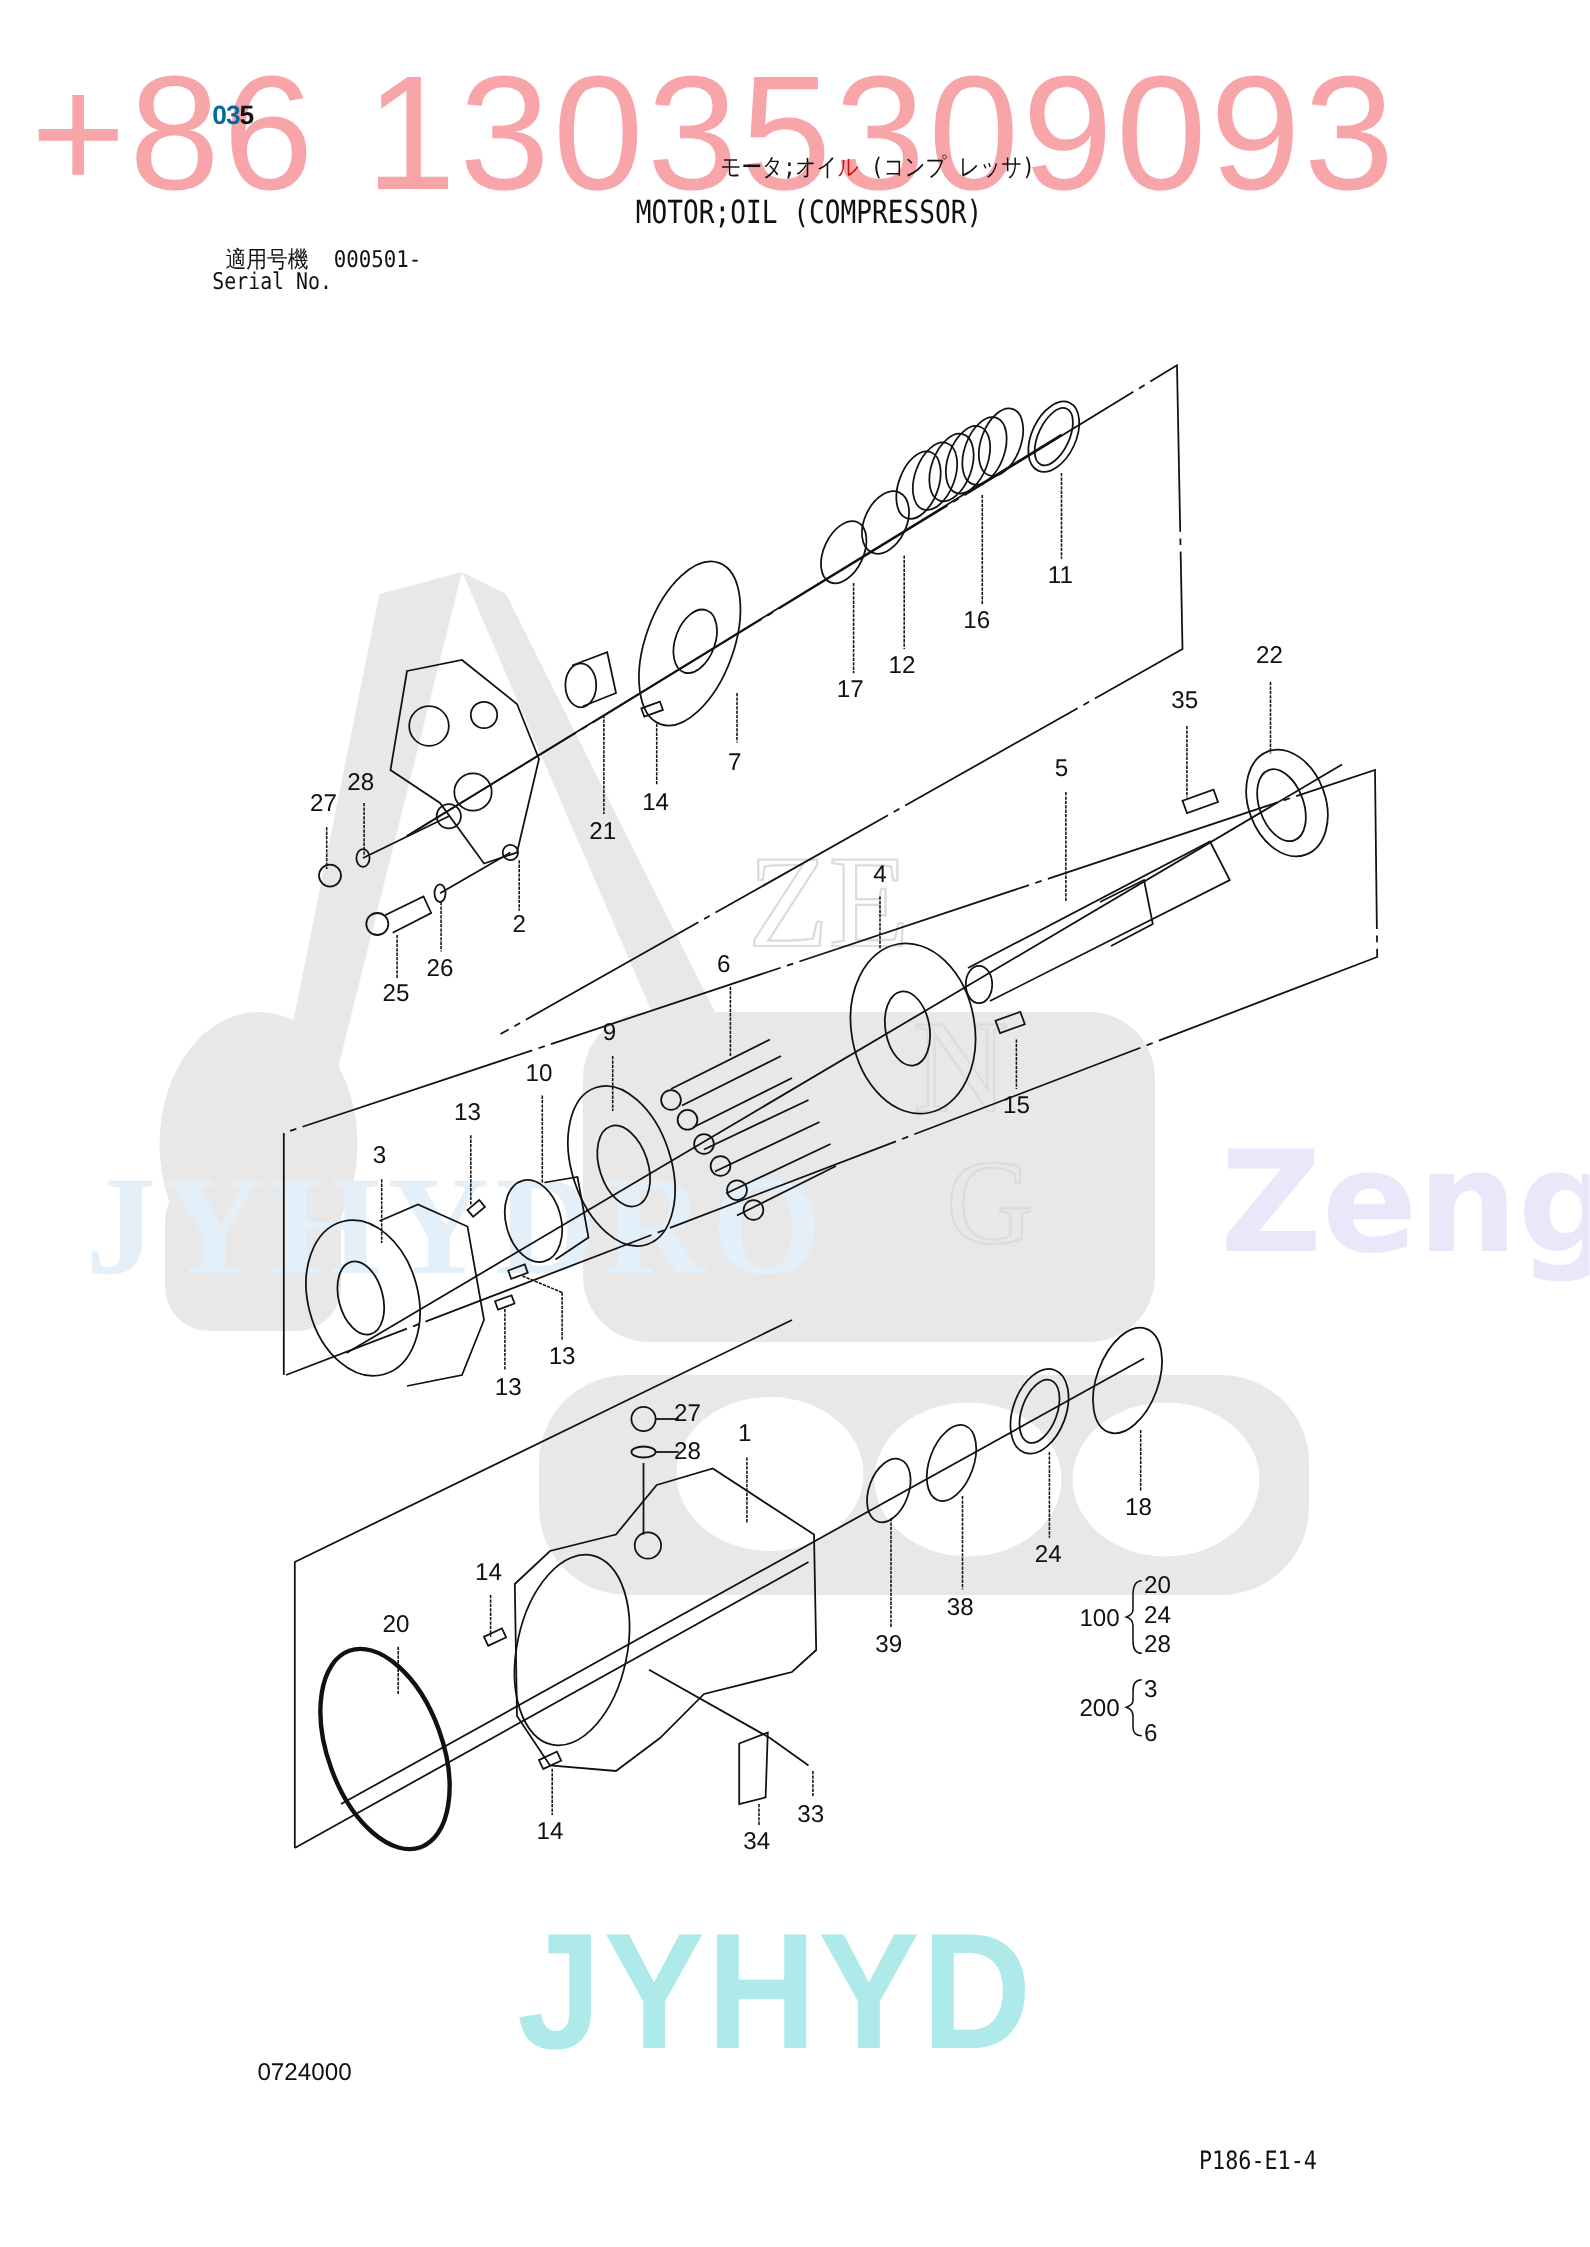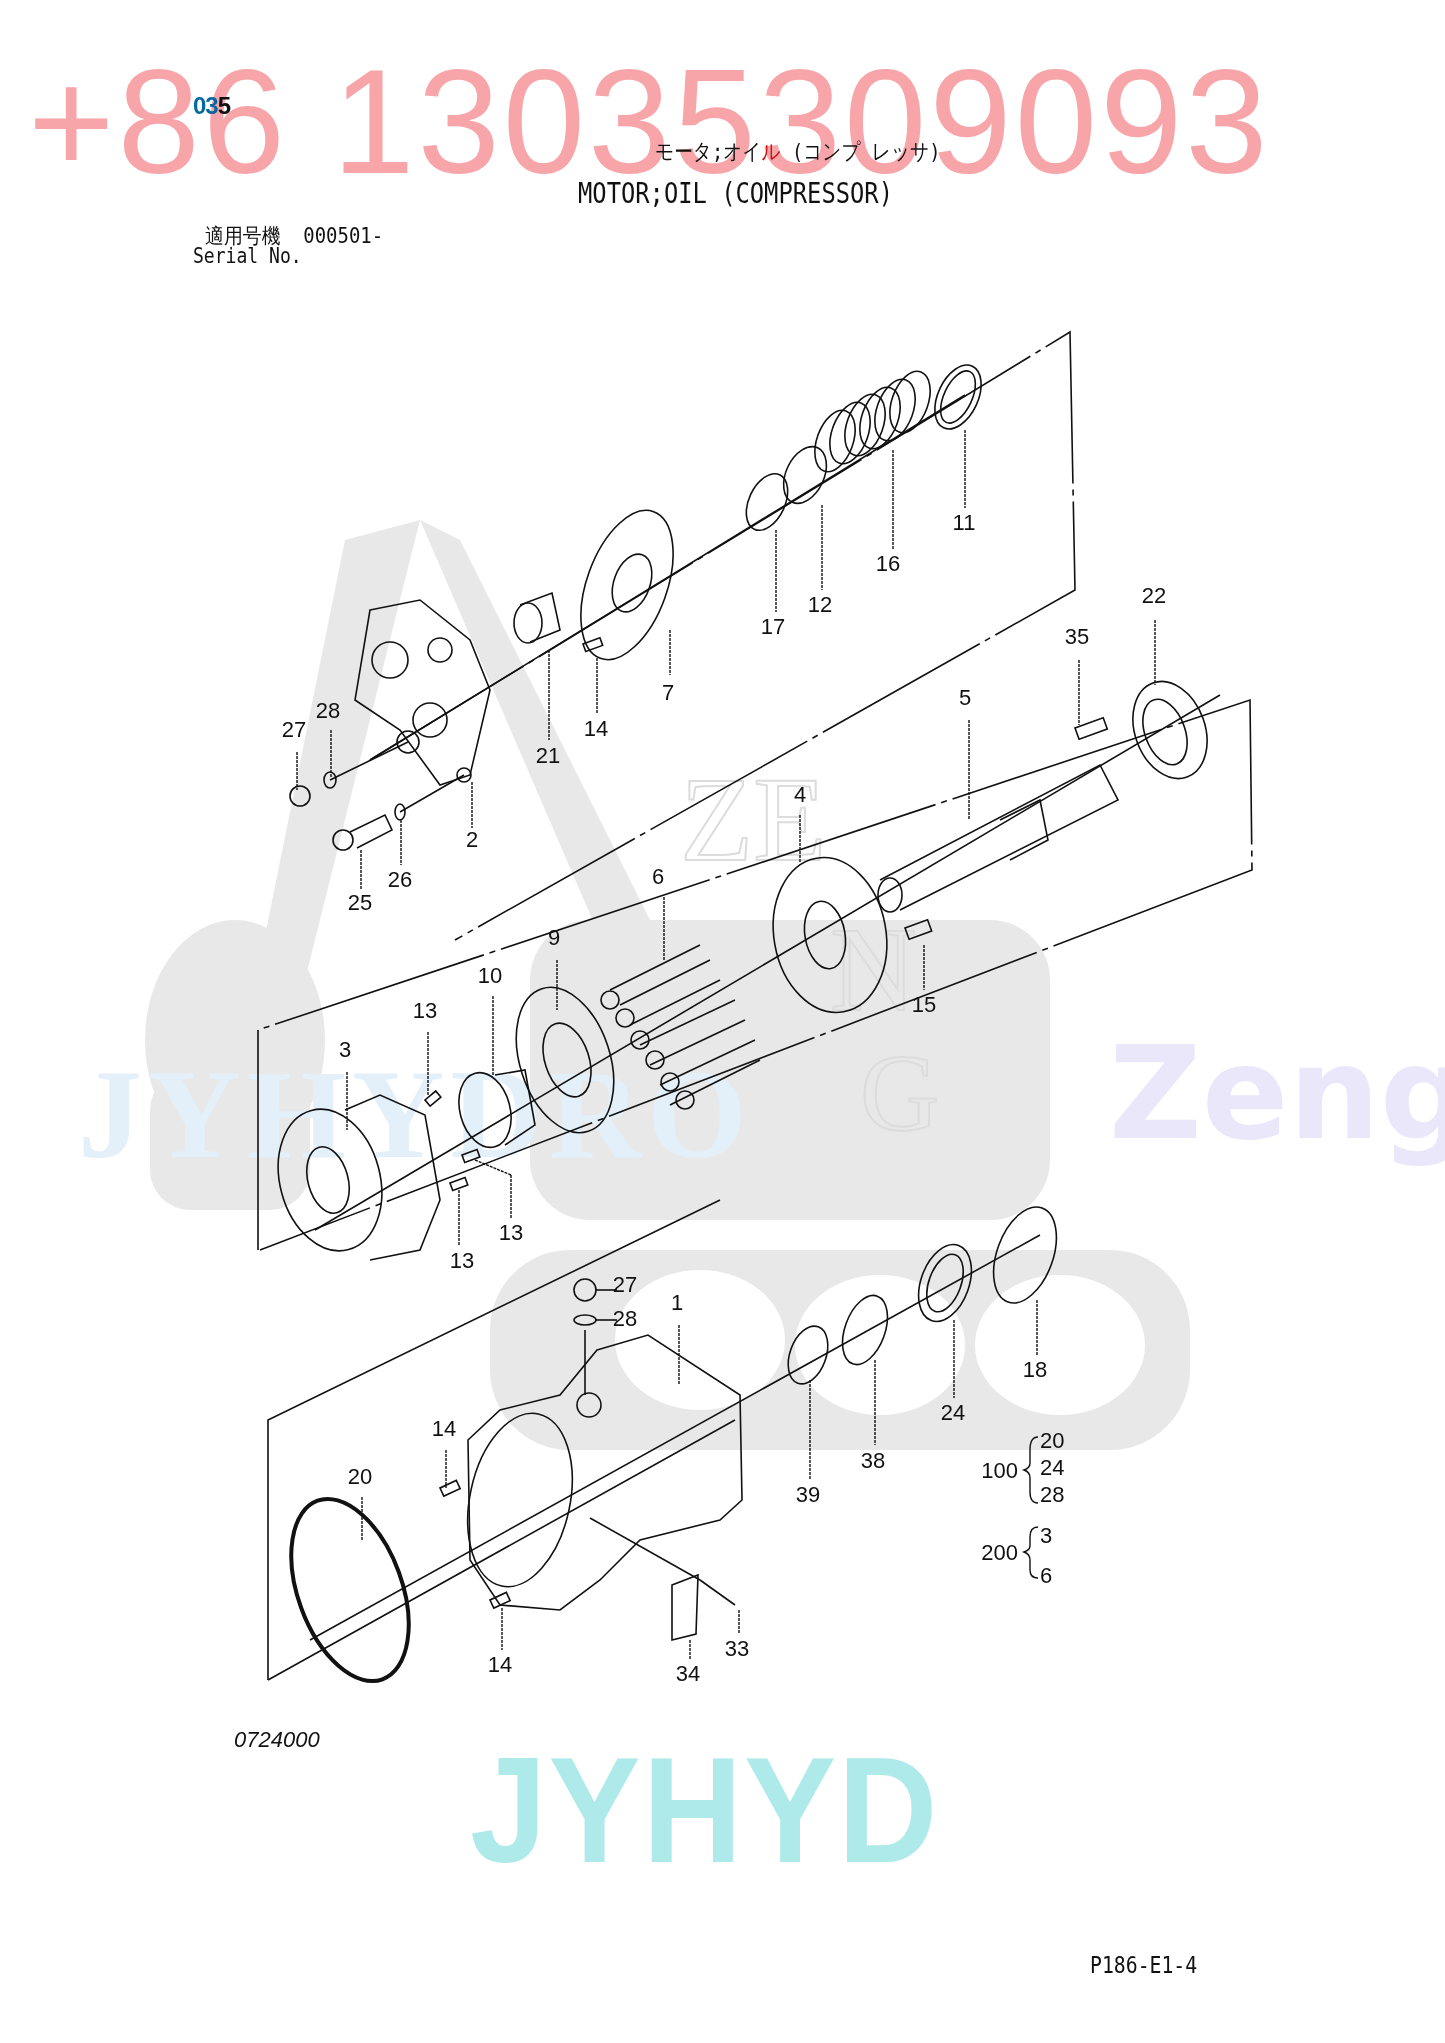--- a/index.html
+++ b/index.html
@@ -6,21 +6,21 @@
   body { width: 1445px; height: 2043px; position: relative; overflow: hidden;
          font-family: "DejaVu Sans Mono", "Liberation Mono", monospace; color: #111; }
   .abs { position: absolute; }
   .page-no { left: 193px; top: 92px; font-family: "Liberation Sans", sans-serif; font-weight: bold; font-size: 24px; letter-spacing: -1px; z-index: 5; }
   .page-no .red { color: #0369a1; }
   .title-jp { left: 655px; top: 137px; font-size: 22px; z-index: 5; transform: scaleX(0.85); transform-origin: left; }
   .title-jp .red { color: #cc1111; }
   .title-en { left: 578px; top: 176px; font-size: 29px; z-index: 5; transform: scaleX(0.82); transform-origin: left; letter-spacing: 0px; }
   .serial-jp { left: 205px; top: 222px; font-size: 21px; transform: scaleX(0.9); transform-origin: left; }
   .serial-en { left: 193px; top: 244px; font-size: 21px; transform: scaleX(0.86); transform-origin: left; }
-  .drawing-no { left: 234px; top: 1727px; font-family: "Liberation Sans", sans-serif; font-style: italic; font-size: 22px; }
+  .drawing-no { left: 234px; top: 1871px; font-family: "Liberation Sans", sans-serif; font-size: 22px; }
   .page-code { left: 1090px; top: 1952px; font-size: 23px; transform: scaleX(0.86); transform-origin: left; }
   .wm-phone { left: 28px; top: 48px; font-family: "Liberation Sans", sans-serif; font-weight: normal; font-size: 148px; color: rgba(244,110,116,0.62); letter-spacing: 3px; white-space: nowrap; z-index: 4; line-height: 1; }
   .wm-jyhyd { left: 470px; top: 1735px; font-family: "Liberation Sans", sans-serif; font-weight: bold; font-size: 150px; color: #aeeaea; letter-spacing: 2px; z-index: 1; line-height: 1; transform: scaleX(0.92); transform-origin: left; }
   .wm-zeng { left: 1109px; top: 1030px; font-family: "DejaVu Sans", sans-serif; font-weight: bold; font-size: 128px; color: #ebe7fb; z-index: 1; line-height: 1; }
   .wm-jyhydro { left: 78px; top: 1050px; font-family: "Liberation Serif", serif; font-weight: bold; font-size: 128px; color: #e3eff9; z-index: 1; letter-spacing: 6px; line-height: 1; }
   svg.diagram { position: absolute; left: 0; top: 0; z-index: 2; }
   .callout { font-family: "Liberation Sans", sans-serif; font-size: 22px; fill: #111; }
   .bg-logo { position: absolute; left: 0; top: 0; z-index: 0; }
 </style>
 </head>

